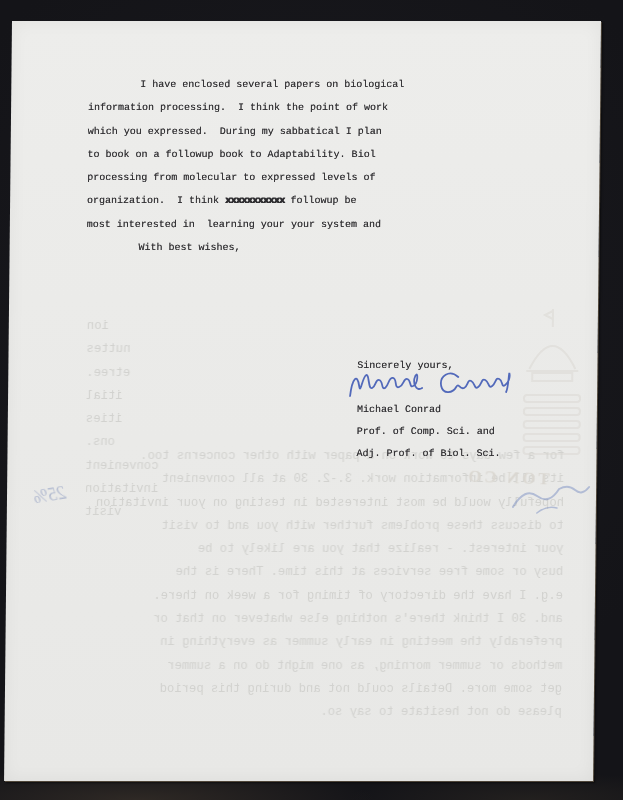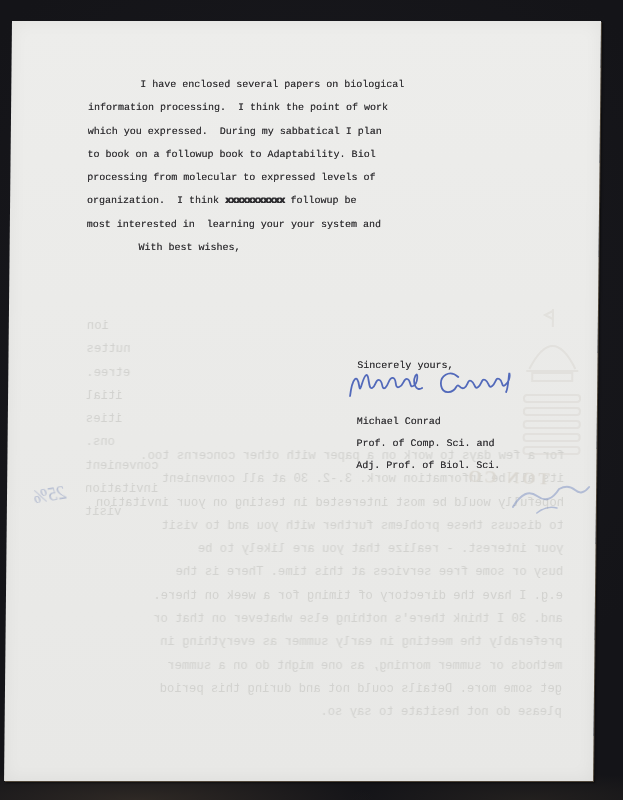--- a/index.html
+++ b/index.html
@@ -35,21 +35,21 @@
   .struck{
     font-weight:bold;letter-spacing:-0.6px;
     text-shadow:0.7px 0 0 #2e2d30,-0.4px 0 0 #2e2d30;
   }
   .circle-mark{
     display:inline-block;width:10px;height:12px;
     border:1.2px solid rgba(70,70,75,0.85);border-radius:50%;
     margin:0 -2px -2px -1px;vertical-align:-2px;
   }
   .signoff{position:absolute;left:349px;top:333px;}
-  .sig-typed{position:absolute;left:349px;top:378px;margin-top:12px;}
+  .sig-typed{position:absolute;left:349px;top:378px;}
   .sig-typed .tl{line-height:22px;}
   .signature-svg{position:absolute;left:338px;top:343px;width:168px;height:46px;}
   
   .ghost{position:absolute;color:#d2d2cf;filter:blur(0.35px);}
   .ghost .gl{white-space:pre;font-size:12.2px;line-height:23.3px;}
   .ghost-mid{left:78px;top:294px;width:74px;transform:scaleX(-1);text-align:right;}
   .ghost-lower{left:52px;top:424px;width:505px;transform:scaleX(-1);text-align:left;}
   .ghost-logo{position:absolute;left:512px;top:286px;width:64px;height:176px;opacity:0.55;}
   .ghost-logo-text{
     position:absolute;left:458px;top:447px;

